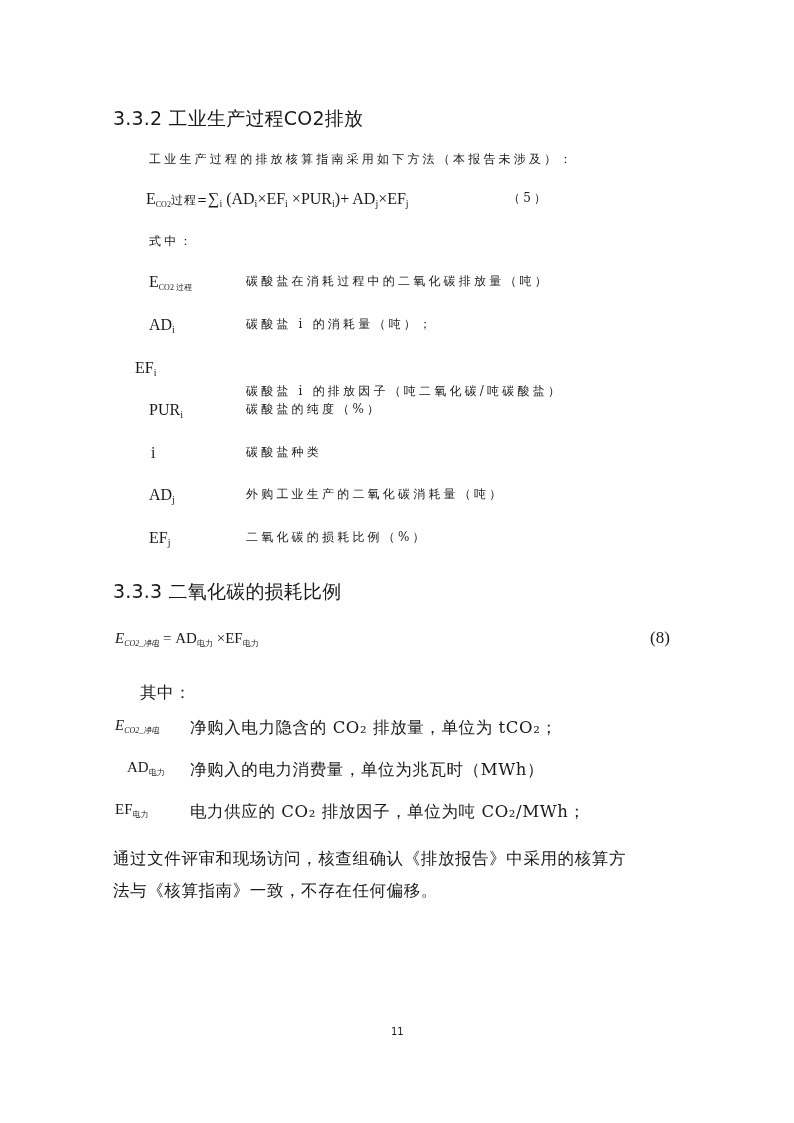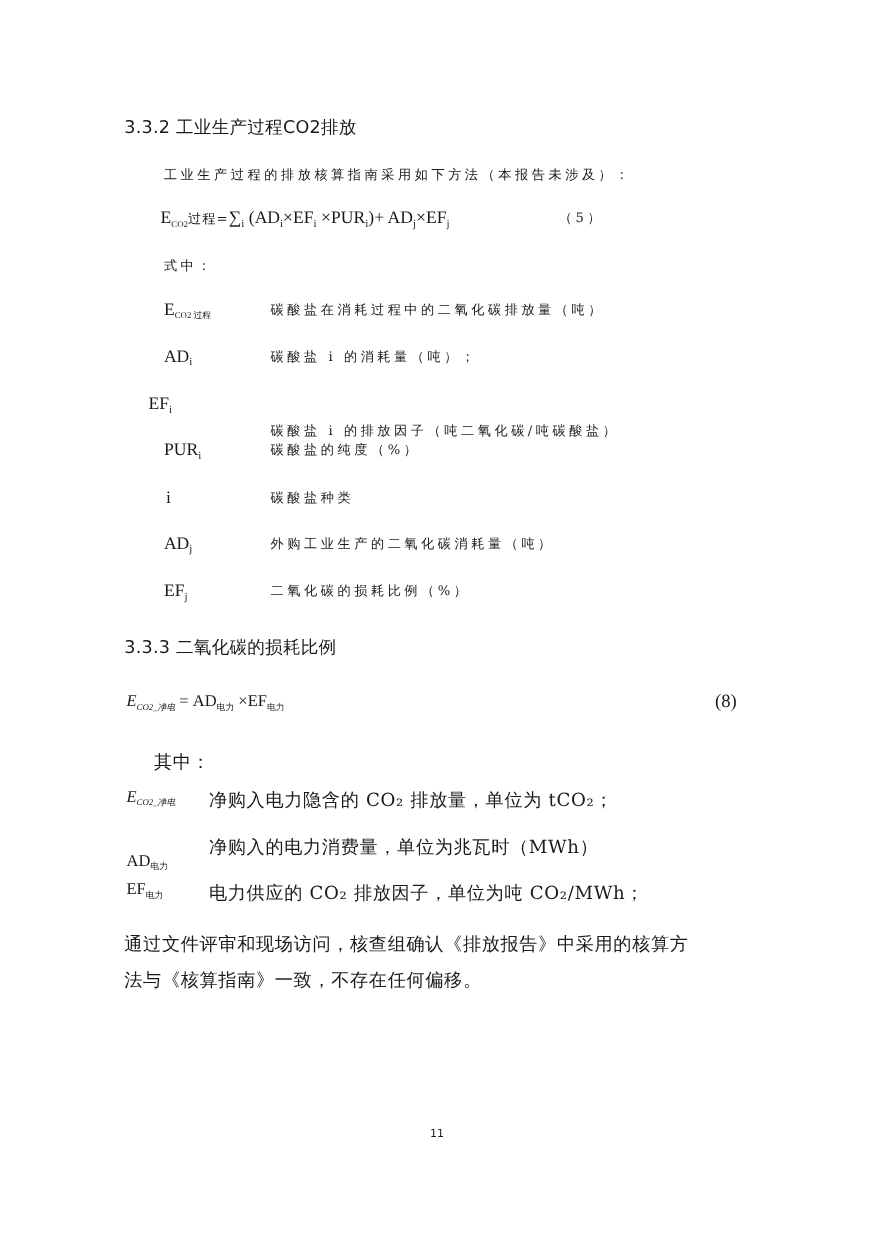--- a/index.html
+++ b/index.html
@@ -1,18 +1,18 @@
 <!DOCTYPE html>
 <html><head>
   <meta charset="utf-8">
   <style>
     html, body { margin: 0; padding: 0; background: #ffffff; }
     body { width: 794px; height: 1123px; position: relative; overflow: hidden; color: #1a1a1a; }
     .abs { position: absolute; white-space: nowrap; }
-    .hdr { font-family: "DejaVu Sans", sans-serif; font-size: 16px; font-weight: normal; letter-spacing: 0.2px; text-align: center; }
+    .hdr { font-family: "DejaVu Sans", sans-serif; font-size: 19px; font-weight: normal; letter-spacing: 0.2px; text-align: center; }
     .fang { font-family: "DejaVu Serif", serif; font-size: 12px; letter-spacing: 3.2px; }
     .times { font-family: "Liberation Serif", serif; font-size: 16px; }
     .song { font-family: "DejaVu Serif", serif; font-size: 16.5px; letter-spacing: 0.6px; }
     sub { font-size: 10px; vertical-align: -3px; letter-spacing: 0; }
     .sm-sub { font-size: 8px; vertical-align: -3px; letter-spacing: 0; }
     .it { font-style: italic; }
     .pn { font-family: "DejaVu Sans", sans-serif; font-size: 10px; }
   </style>
 </head>
 <body>
@@ -54,21 +54,21 @@
 <div class="abs times" style="left:115px; top:630px; font-size:15px;">
   <span class="it">E</span><sub class="sm-sub it">CO2_净电</sub><span> = AD</span><sub class="sm-sub">电力</sub><span> ×EF</span><sub class="sm-sub">电力</sub>
 </div>
 <div class="abs times" style="left:650px; top:628px; font-size:17px;">(8)</div>
 
 <div class="abs song" style="left:140px; top:682px;">其中：</div>
 
 <div class="abs times" style="left:115px; top:717px; font-size:15px;"><span class="it">E</span><sub class="sm-sub it">CO2_净电</sub></div>
 <div class="abs song" style="left:190px; top:717px;">净购入电力隐含的 CO₂ 排放量，单位为 tCO₂；</div>
 
-<div class="abs times" style="left:115px; top:759px; font-size:15px;margin-top:16px;"><span>AD</span><sub class="sm-sub">电力</sub></div>
+<div class="abs times" style="left:127px; top:759px; font-size:15px;"><span>AD</span><sub class="sm-sub">电力</sub></div>
 <div class="abs song" style="left:190px; top:759px;">净购入的电力消费量，单位为兆瓦时（MWh）</div>
 
 <div class="abs times" style="left:115px; top:801px; font-size:15px;"><span>EF</span><sub class="sm-sub">电力</sub></div>
 <div class="abs song" style="left:190px; top:801px;">电力供应的 CO₂ 排放因子，单位为吨 CO₂/MWh；</div>
 
 <div class="abs song" style="left:113px; top:848px;">通过文件评审和现场访问，核查组确认《排放报告》中采用的核算方</div>
 <div class="abs song" style="left:113px; top:880px;">法与《核算指南》一致，不存在任何偏移。</div>
 
 <div class="abs pn" style="left:391px; top:1026px;">11</div>
 

